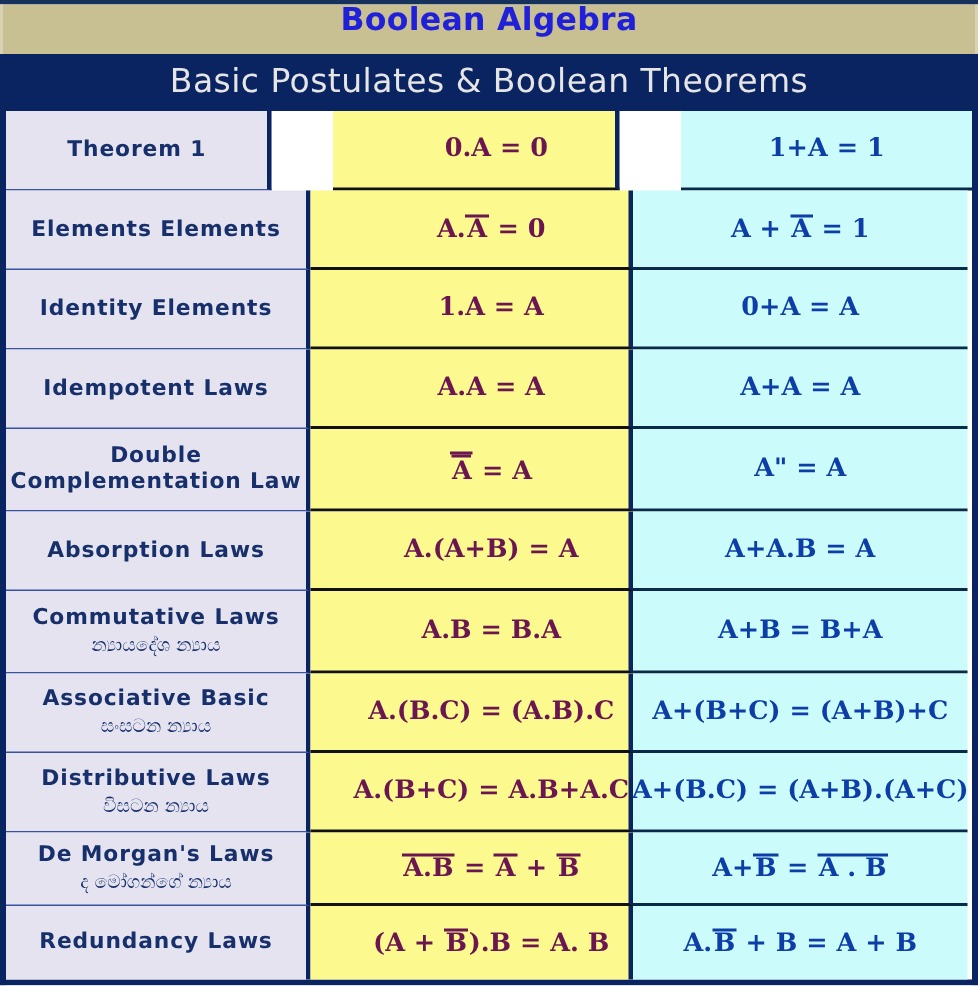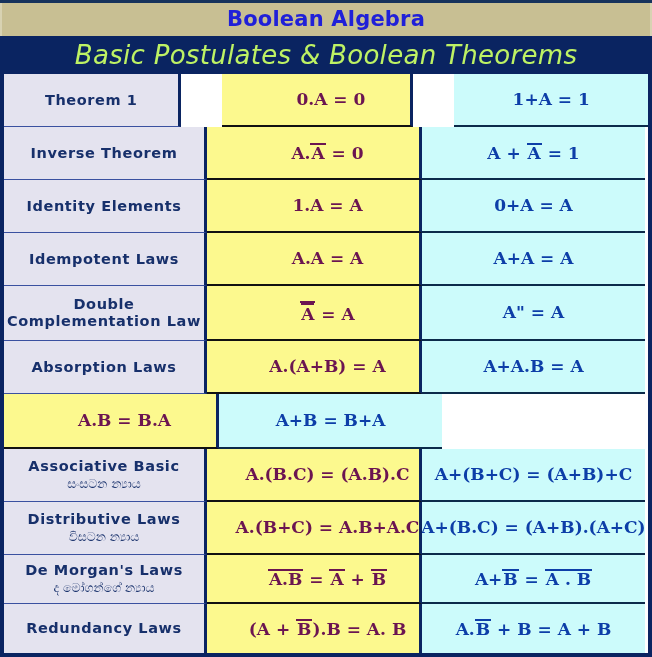--- a/index.html
+++ b/index.html
@@ -26,21 +26,20 @@
     background: #16325c;
   }
   
   .title-bar {
     position: absolute;
     left: 0; top: 3px;
     width: 652px;
     height: 33px;
     background: #c8bf93;
     display: flex;
-    align-items: center;
     justify-content: center;
     box-sizing: border-box;
     border-left: 2px solid #d8d2b2;
     border-right: 2px solid #d8d2b2;
   }
   .title-text {
     color: #2020d8;
     font-family: "DejaVu Sans", sans-serif;
     font-weight: bold;
     font-size: 21px;
@@ -52,26 +51,25 @@
     position: absolute;
     left: 0; top: 36px;
     width: 652px;
     height: 38px;
     background: #0a2461;
     display: flex;
     align-items: center;
     justify-content: center;
   }
   .subtitle-text {
-    color: #bef264;
-    font-family: "DejaVu Sans", sans-serif;
-    font-size: 26px;
+    color: #e5e5e5;
+    font-family: "DejaVu Sans", sans-serif;
+    font-size: 22px;
     line-height: 1;
     letter-spacing: 0.3px;
-    font-style: italic;
   }
   
   .table-frame {
     position: absolute;
     left: 0;
     top: 74px;
     width: 652px;
     height: 583px;
     box-sizing: border-box;
     border-left: 4px solid #0a2461;
@@ -185,21 +183,21 @@
           </div>
           <div class="cell c-and">
             <div class="formula">0.A = 0</div>
           </div>
           <div class="cell c-or">
             <div class="formula">1+A = 1</div>
           </div>
         </div>
         <div class="row" style="height: 53px;">
           <div class="cell c-name">
-            <div class="name-en">Inverse Theorem</div>
+            <div class="name-en">Elements Elements</div>
           </div>
           <div class="cell c-and">
             <div class="formula">A.<span class="ovl">A</span> = 0</div>
           </div>
           <div class="cell c-or">
             <div class="formula">A + <span class="ovl">A</span> = 1</div>
           </div>
         </div>
         <div class="row" style="height: 53px;">
           <div class="cell c-name">
@@ -240,20 +238,24 @@
             <div class="name-en">Absorption Laws</div>
           </div>
           <div class="cell c-and">
             <div class="formula">A.(A+B) = A</div>
           </div>
           <div class="cell c-or">
             <div class="formula">A+A.B = A</div>
           </div>
         </div>
         <div class="row" style="height: 55px;">
+          <div class="cell c-name">
+            <div class="name-en">Commutative Laws</div>
+            <div class="name-si">න්‍යායදේශ න්‍යාය</div>
+          </div>
           <div class="cell c-and">
             <div class="formula">A.B = B.A</div>
           </div>
           <div class="cell c-or">
             <div class="formula">A+B = B+A</div>
           </div>
         </div>
         <div class="row" style="height: 53px;">
           <div class="cell c-name">
             <div class="name-en">Associative Basic</div>

